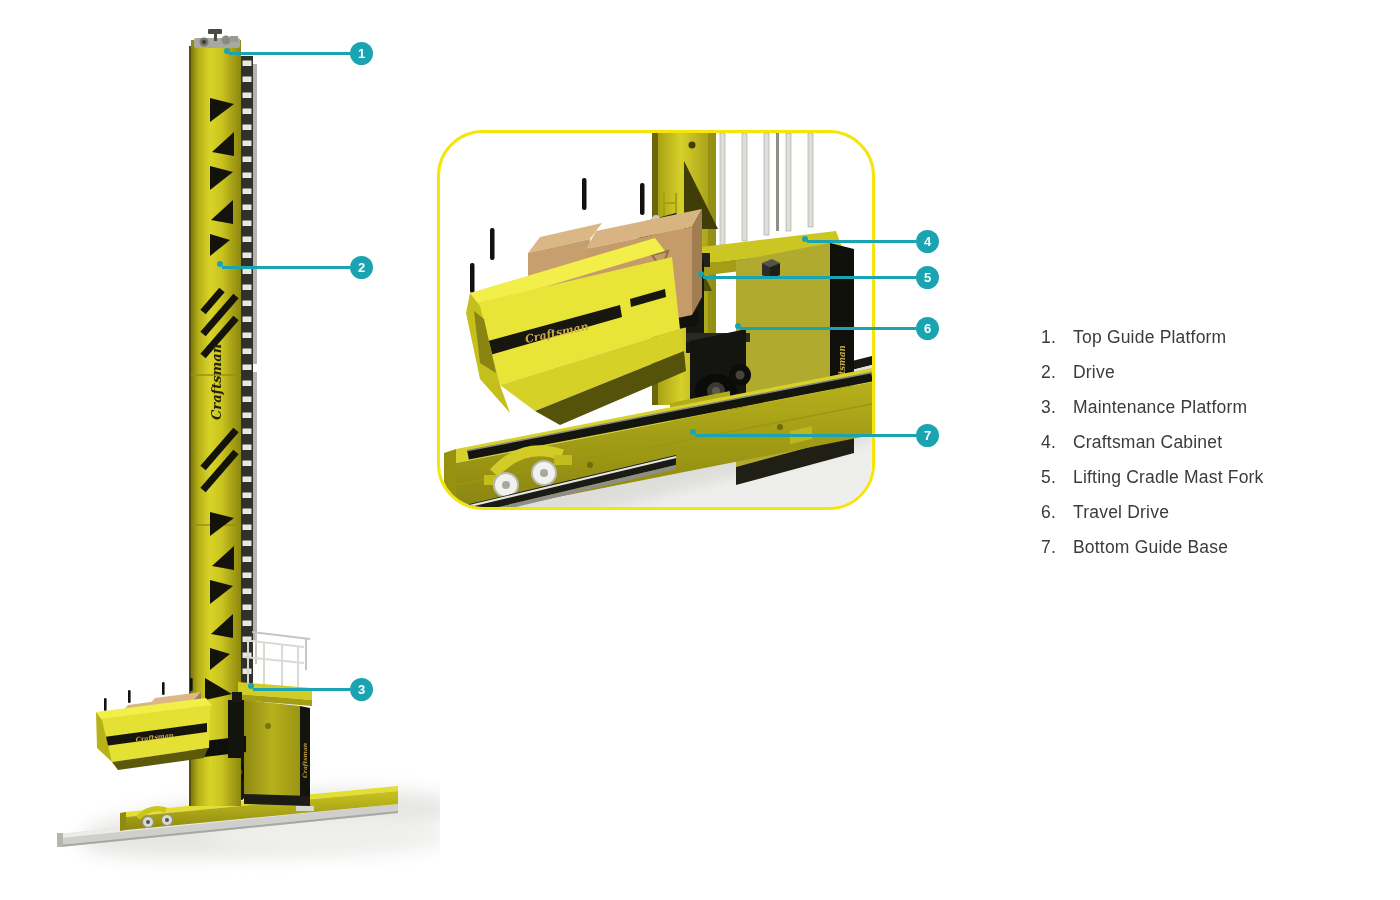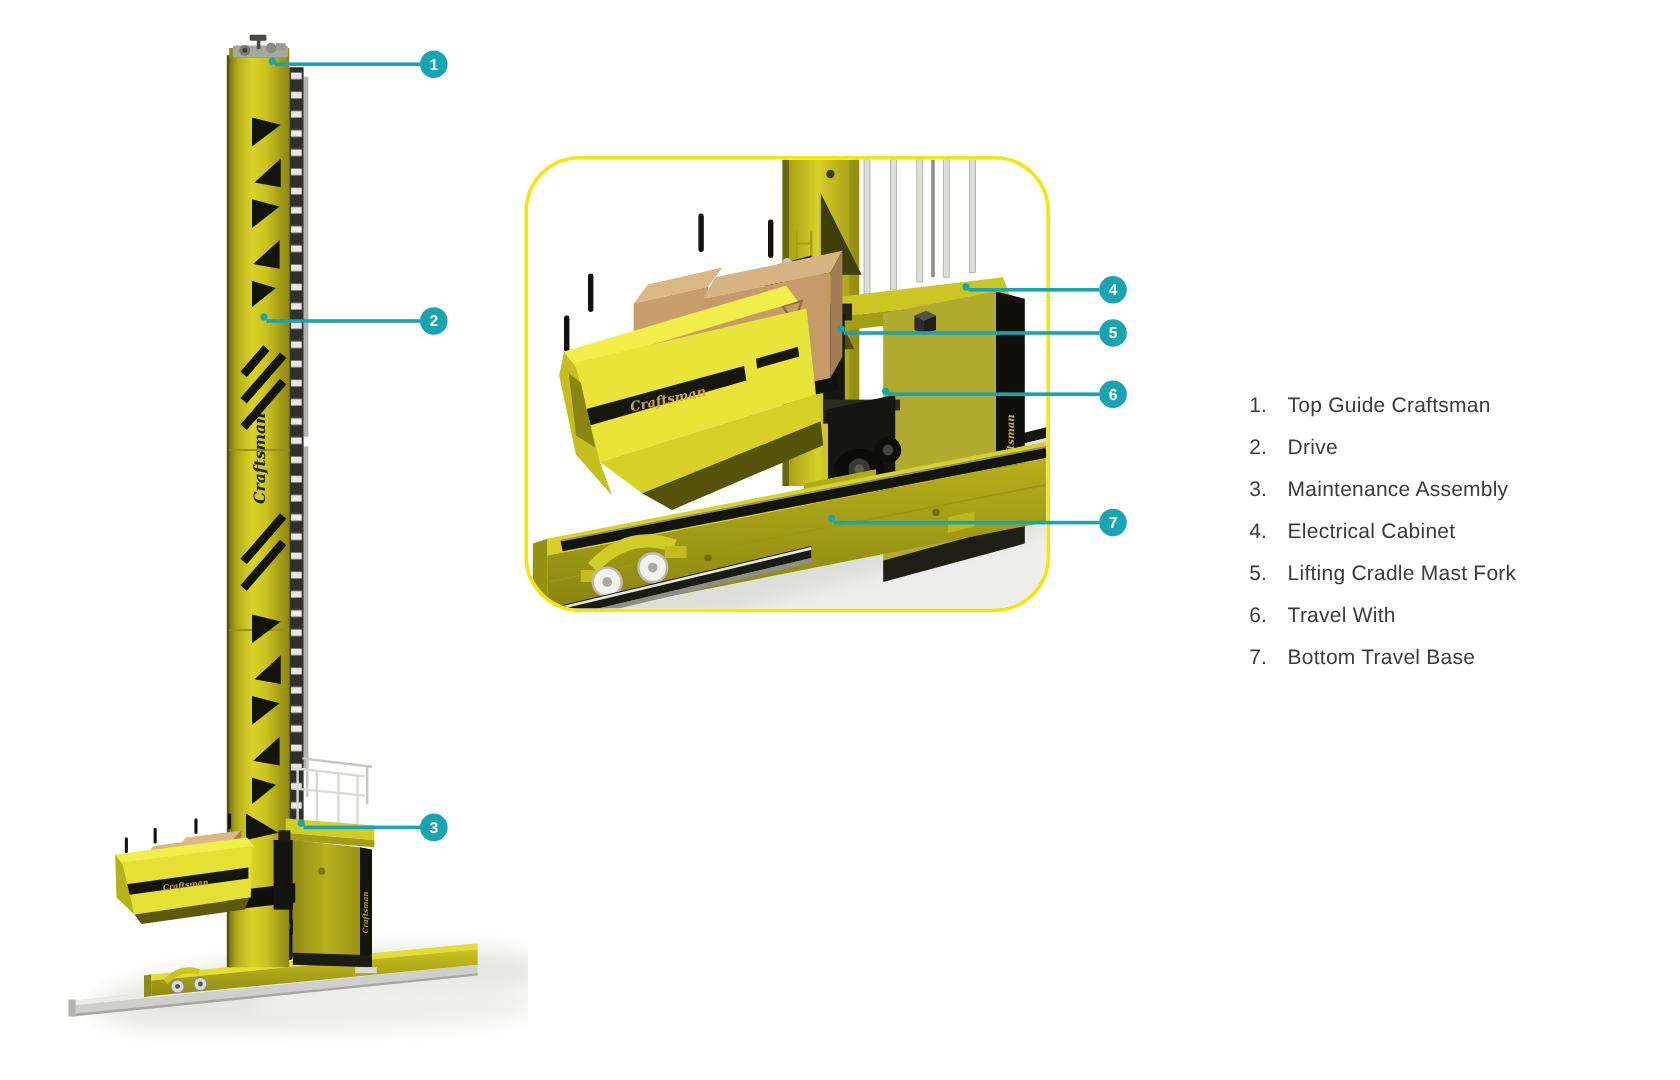--- a/index.html
+++ b/index.html
@@ -479,41 +479,41 @@
     <div class="co-line" style="left:695px; top:434px; width:221px;"></div>
     <div class="co-dot" style="left:690px; top:429px;"></div>
     <div class="co-bubble" style="left:916px; top:424px;">
       <span>7</span>
     </div>
   </div>
 
   <div class="legend">
     <div class="legend-row">
       <span class="legend-num">1.</span>
-      <span class="legend-label">Top Guide Craftsman</span>
+      <span class="legend-label">Top Guide Platform</span>
     </div>
     <div class="legend-row">
       <span class="legend-num">2.</span>
       <span class="legend-label">Drive</span>
     </div>
     <div class="legend-row">
       <span class="legend-num">3.</span>
-      <span class="legend-label">Maintenance Assembly</span>
+      <span class="legend-label">Maintenance Platform</span>
     </div>
     <div class="legend-row">
       <span class="legend-num">4.</span>
-      <span class="legend-label">Electrical Cabinet</span>
+      <span class="legend-label">Craftsman Cabinet</span>
     </div>
     <div class="legend-row">
       <span class="legend-num">5.</span>
       <span class="legend-label">Lifting Cradle Mast Fork</span>
     </div>
     <div class="legend-row">
       <span class="legend-num">6.</span>
-      <span class="legend-label">Travel With</span>
+      <span class="legend-label">Travel Drive</span>
     </div>
     <div class="legend-row">
       <span class="legend-num">7.</span>
-      <span class="legend-label">Bottom Travel Base</span>
+      <span class="legend-label">Bottom Guide Base</span>
     </div>
   </div>
 
 </div>
 
 </body></html>

